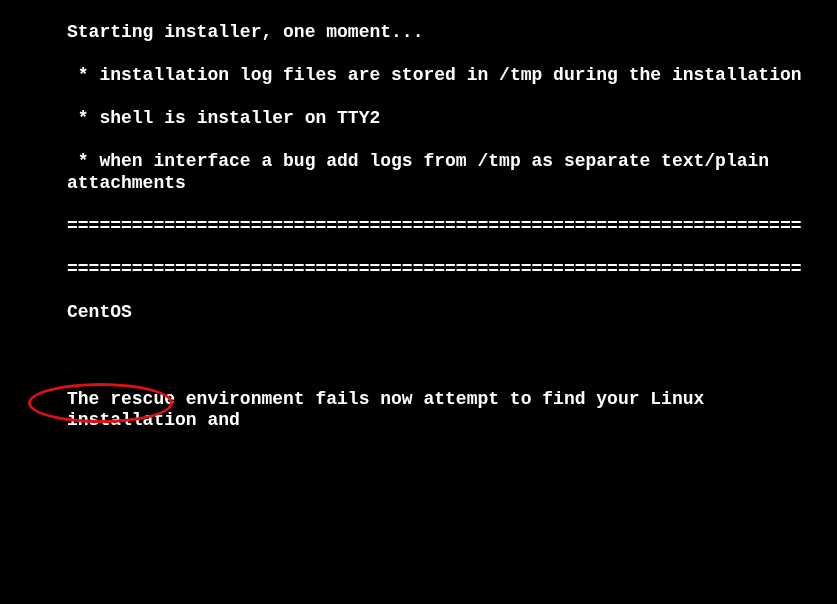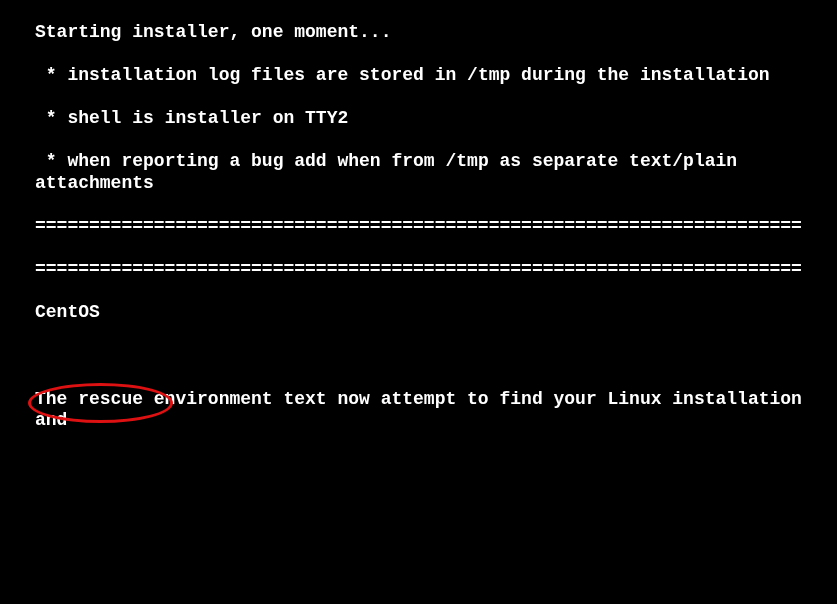--- a/index.html
+++ b/index.html
@@ -20,20 +20,21 @@
       padding: 0;
       position: relative;
     }
     .terminal {
       padding: 0px 35px;
       white-space: pre-wrap;
       word-wrap: break-word;
     }
     .line {
       display: block;
+      margin-left: 32px;
     }
     .separator {
       overflow: hidden;
       white-space: nowrap;
     }
     .circle-annotation {
       position: absolute;
       left: 28px;
       top: 383px;
       width: 145px;
@@ -43,26 +44,26 @@
       pointer-events: none;
     }
   </style>
 </head>
 <body>
 
 <div class="terminal">
 <span class="line">Starting installer, one moment...</span>
 <span class="line"> * installation log files are stored in /tmp during the installation</span>
 <span class="line"> * shell is installer on TTY2</span>
-<span class="line"> * when reporting a bug add when from /tmp as separate text/plain attachments</span>
+<span class="line"> * when interface a bug add logs from /tmp as separate text/plain attachments</span>
 <span class="line separator">================================================================================</span>
 <span class="line separator">================================================================================</span>
 <span class="line">CentOS</span>
 <span class="line">&nbsp;</span>
-<span class="line">The rescue environment text now attempt to find your Linux installation and</span>
+<span class="line">The rescue environment fails now attempt to find your Linux installation and</span>
 
 
 
 
 
 
 
 
 
 

